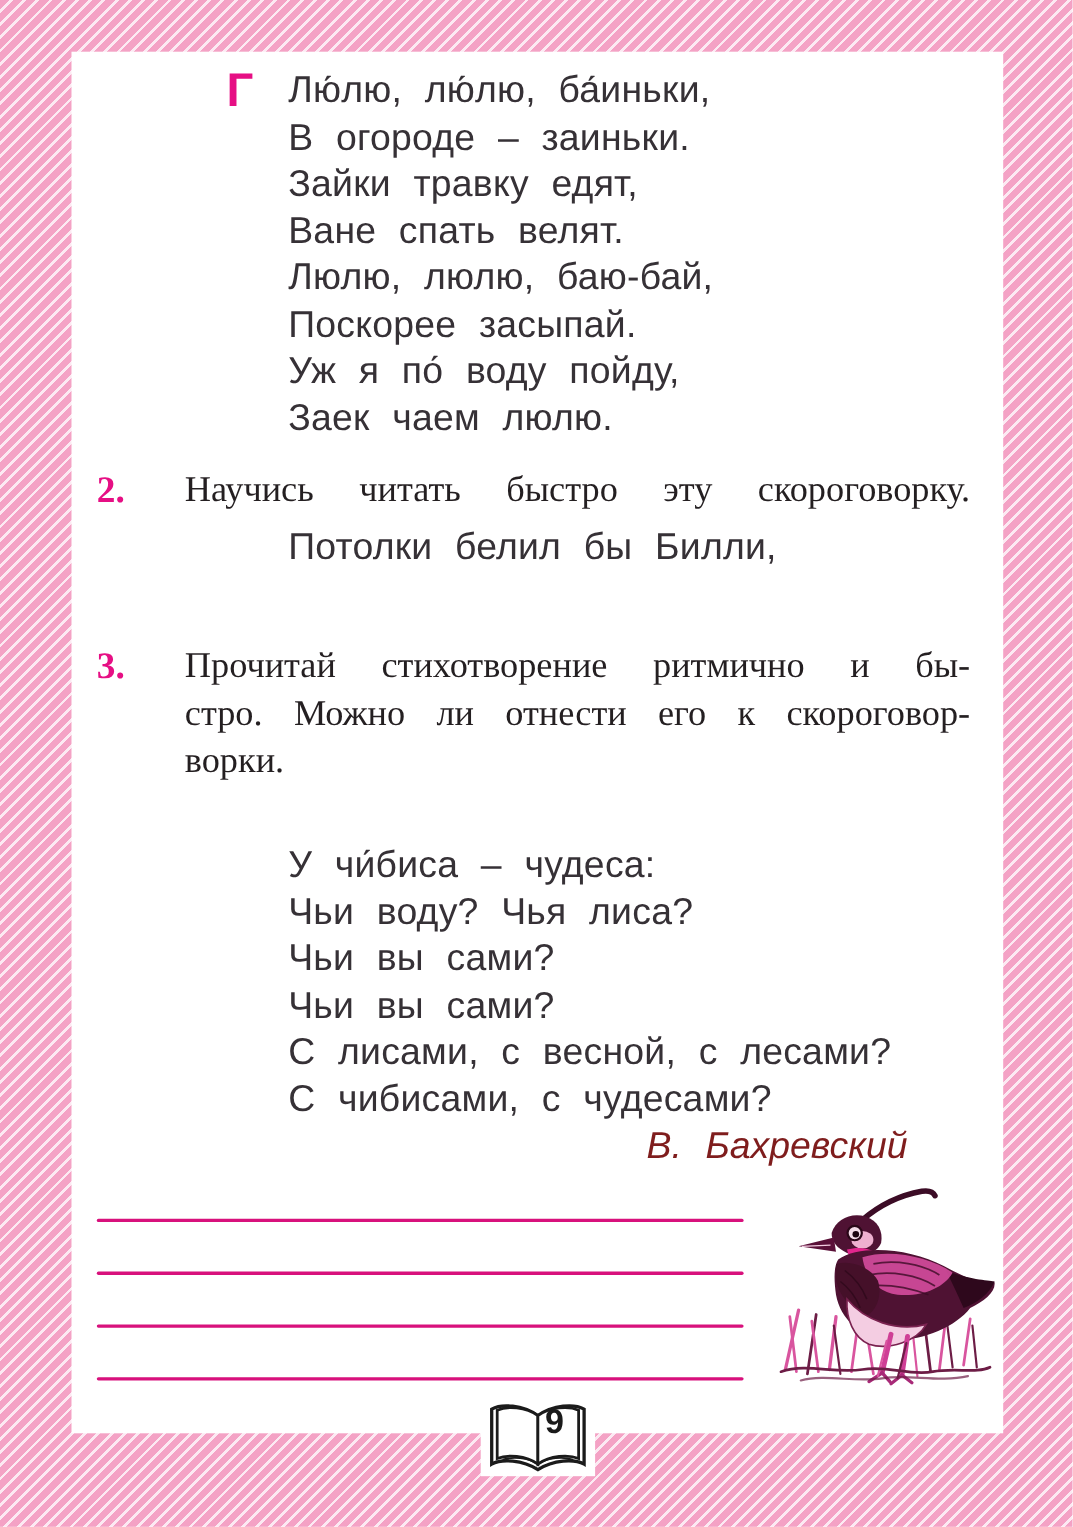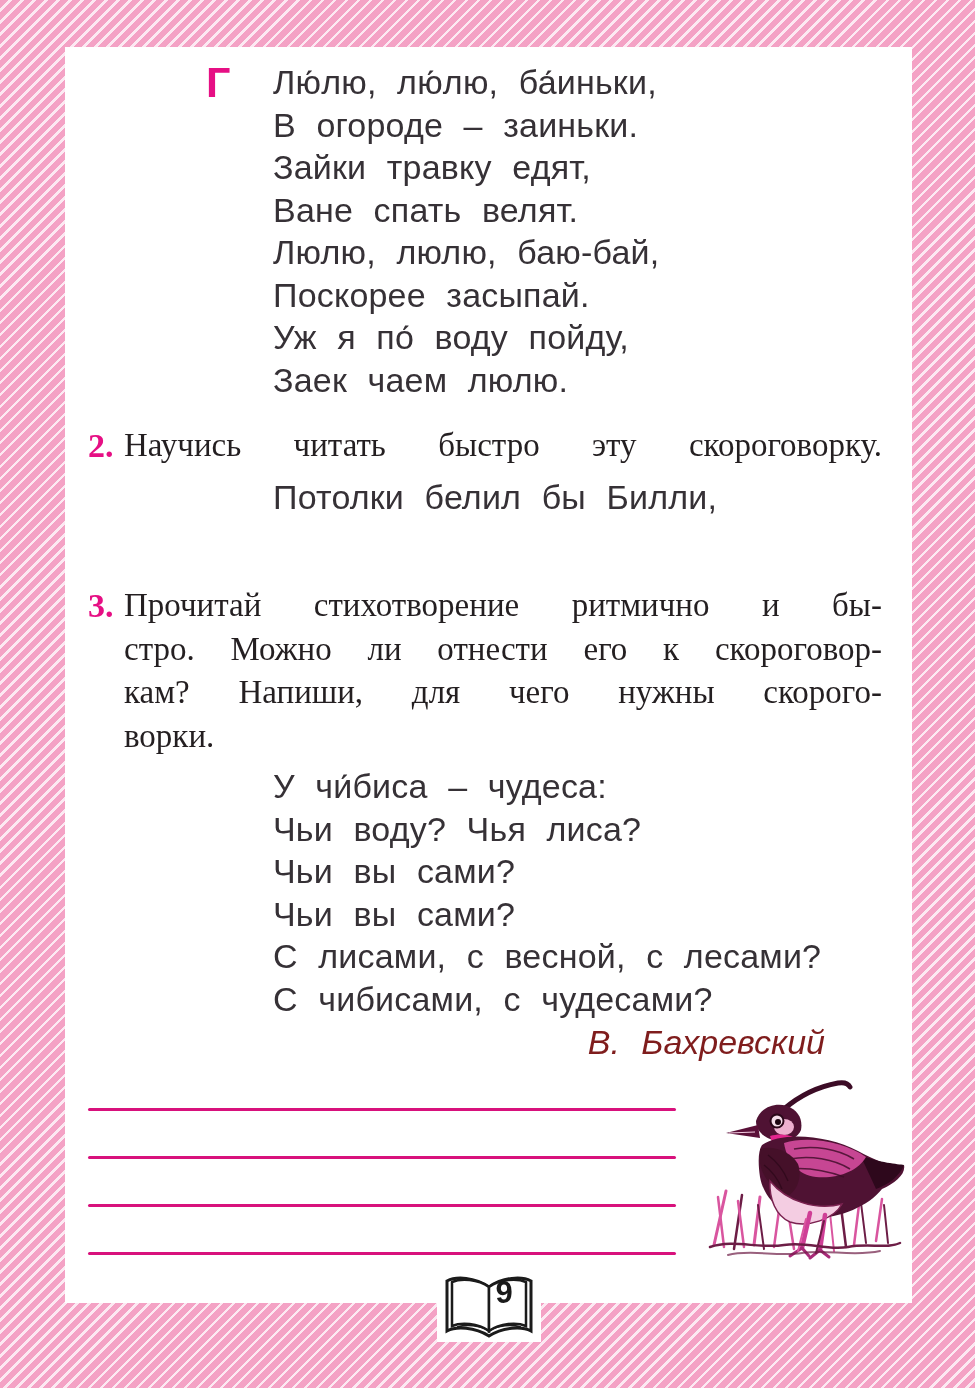--- a/index.html
+++ b/index.html
@@ -15,21 +15,21 @@
     background:#ffffff;
   }
   
   .marker{
     position:absolute;left:141px;top:13px;
     font:bold 43px/44px "Liberation Sans","DejaVu Sans",sans-serif;
     color:#e60f84;
   }
   
   .poem{
-    position:absolute;left:208px;
+    position:absolute;left:197px;
     font:34px/42.5px "Liberation Sans","DejaVu Sans",sans-serif;
     color:#363136;
     letter-spacing:.2px;
     word-spacing:.32em;
     white-space:nowrap;
   }
   .poem1{top:14px;}
   .poem2{top:429px;text-align:right;}
   .poem3{top:718px;}
   
@@ -37,21 +37,21 @@
     position:absolute;left:23px;width:794px;
   }
   .ex2{top:377px;}
   .ex3{top:537px;}
   .ex-num{
     position:absolute;left:0;top:0;
     font:bold 34px/43.5px "Liberation Serif","DejaVu Serif",serif;
     color:#e60f84;
   }
   .ex-text{
-    margin-left:36px;
+    margin-left:80px;
     font:33px/43.5px "Liberation Serif","DejaVu Serif",serif;
     color:#241f21;
     word-spacing:.1em;
   }
   .ex-text .jline{
     text-align:justify;
     text-align-last:justify;
   }
   .ex-text .jline:last-child{
     text-align-last:left;
@@ -120,21 +120,20 @@
 
     <div class="poem poem2">
         <div class="poem-line">Потолки белил бы Билли,</div>
       </div>
 
     <section class="exercise ex3">
       <span class="ex-num">3.</span>
       <div class="ex-text">
           <div class="jline">Прочитай стихотворение ритмично и бы-</div>
           <div class="jline">стро. Можно ли отнести его к скороговор-</div>
-          <div class="jline">кам? Напиши, для чего нужны скорого-</div>
           <div class="jline">ворки.</div>
         </div>
     </section>
 
     <div class="poem poem3">
         <div class="poem-line">У чи́биса – чудеса:</div>
         <div class="poem-line">Чьи воду? Чья лиса?</div>
         <div class="poem-line">Чьи вы сами?</div>
         <div class="poem-line">Чьи вы сами?</div>
         <div class="poem-line">С лисами, с весной, с лесами?</div>

